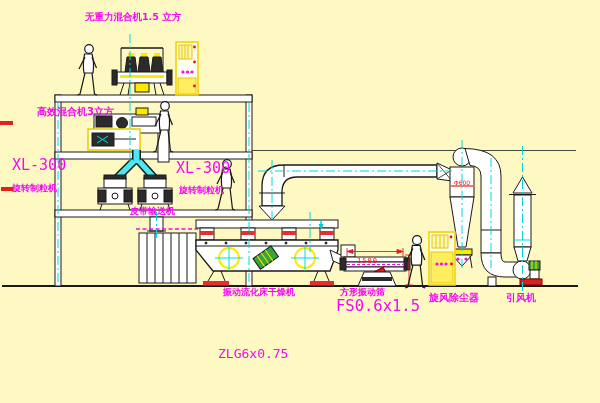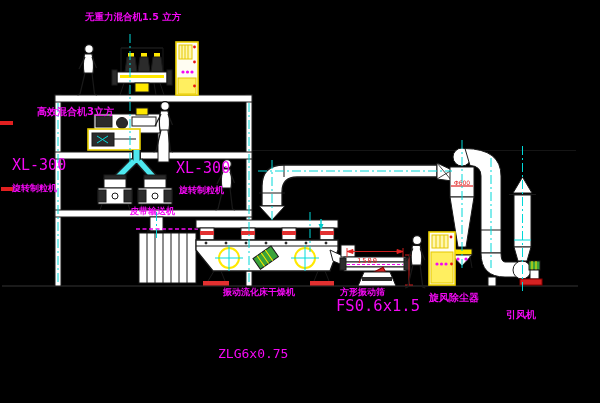--- a/index.html
+++ b/index.html
@@ -1,16 +1,16 @@
 <!DOCTYPE html>
 <html><head>
 <meta charset="utf-8">
 <style>
   html,body{margin:0;padding:0;background:#fff;}
-  .stage{position:relative;width:600px;height:403px;background:#000000;overflow:hidden;
+  .stage{position:relative;width:600px;height:403px;background:#fef9c3;overflow:hidden;
          font-family:"DejaVu Sans",sans-serif;}
   .stage svg{position:absolute;left:0;top:0;}
   .lbl{position:absolute;color:#f408f4;white-space:nowrap;line-height:1;}
   .mono{font-family:"DejaVu Sans Mono",monospace;}
   .red{color:#c53535;}
   .dim{color:#e22020;}
   .b{font-weight:bold;}
 </style>
 </head>
 <body>
@@ -302,18 +302,18 @@
 
   <div class="lbl b" style="left:130px;top:207px;font-size:9px;">皮带输送机</div>
 
   <div class="lbl b" style="left:223px;top:288px;font-size:9px;text-align:right;">振动流化床干燥机</div>
   <div class="lbl mono" style="left:218px;top:299px;font-size:13px;margin-top:48px;">ZLG6x0.75</div>
 
   <div class="lbl b" style="left:340px;top:288px;font-size:9px;">方形振动筛</div>
   <div class="lbl mono" style="left:336px;top:299px;font-size:15.5px;">FS0.6x1.5</div>
 
   <div class="lbl b" style="left:429px;top:293px;font-size:10px;">旋风除尘器</div>
-  <div class="lbl b" style="left:506px;top:310px;font-size:10px;">引风机</div>
+  <div class="lbl b" style="left:506px;top:293px;font-size:10px;">引风机</div>
 
   <div class="lbl dim mono" style="left:357px;top:258px;font-size:7px;letter-spacing:1px;">1500</div>
   <div class="lbl dim" style="left:454px;top:180px;font-size:6px;">Φ600</div>
 
 </div>
 
 </body></html>

